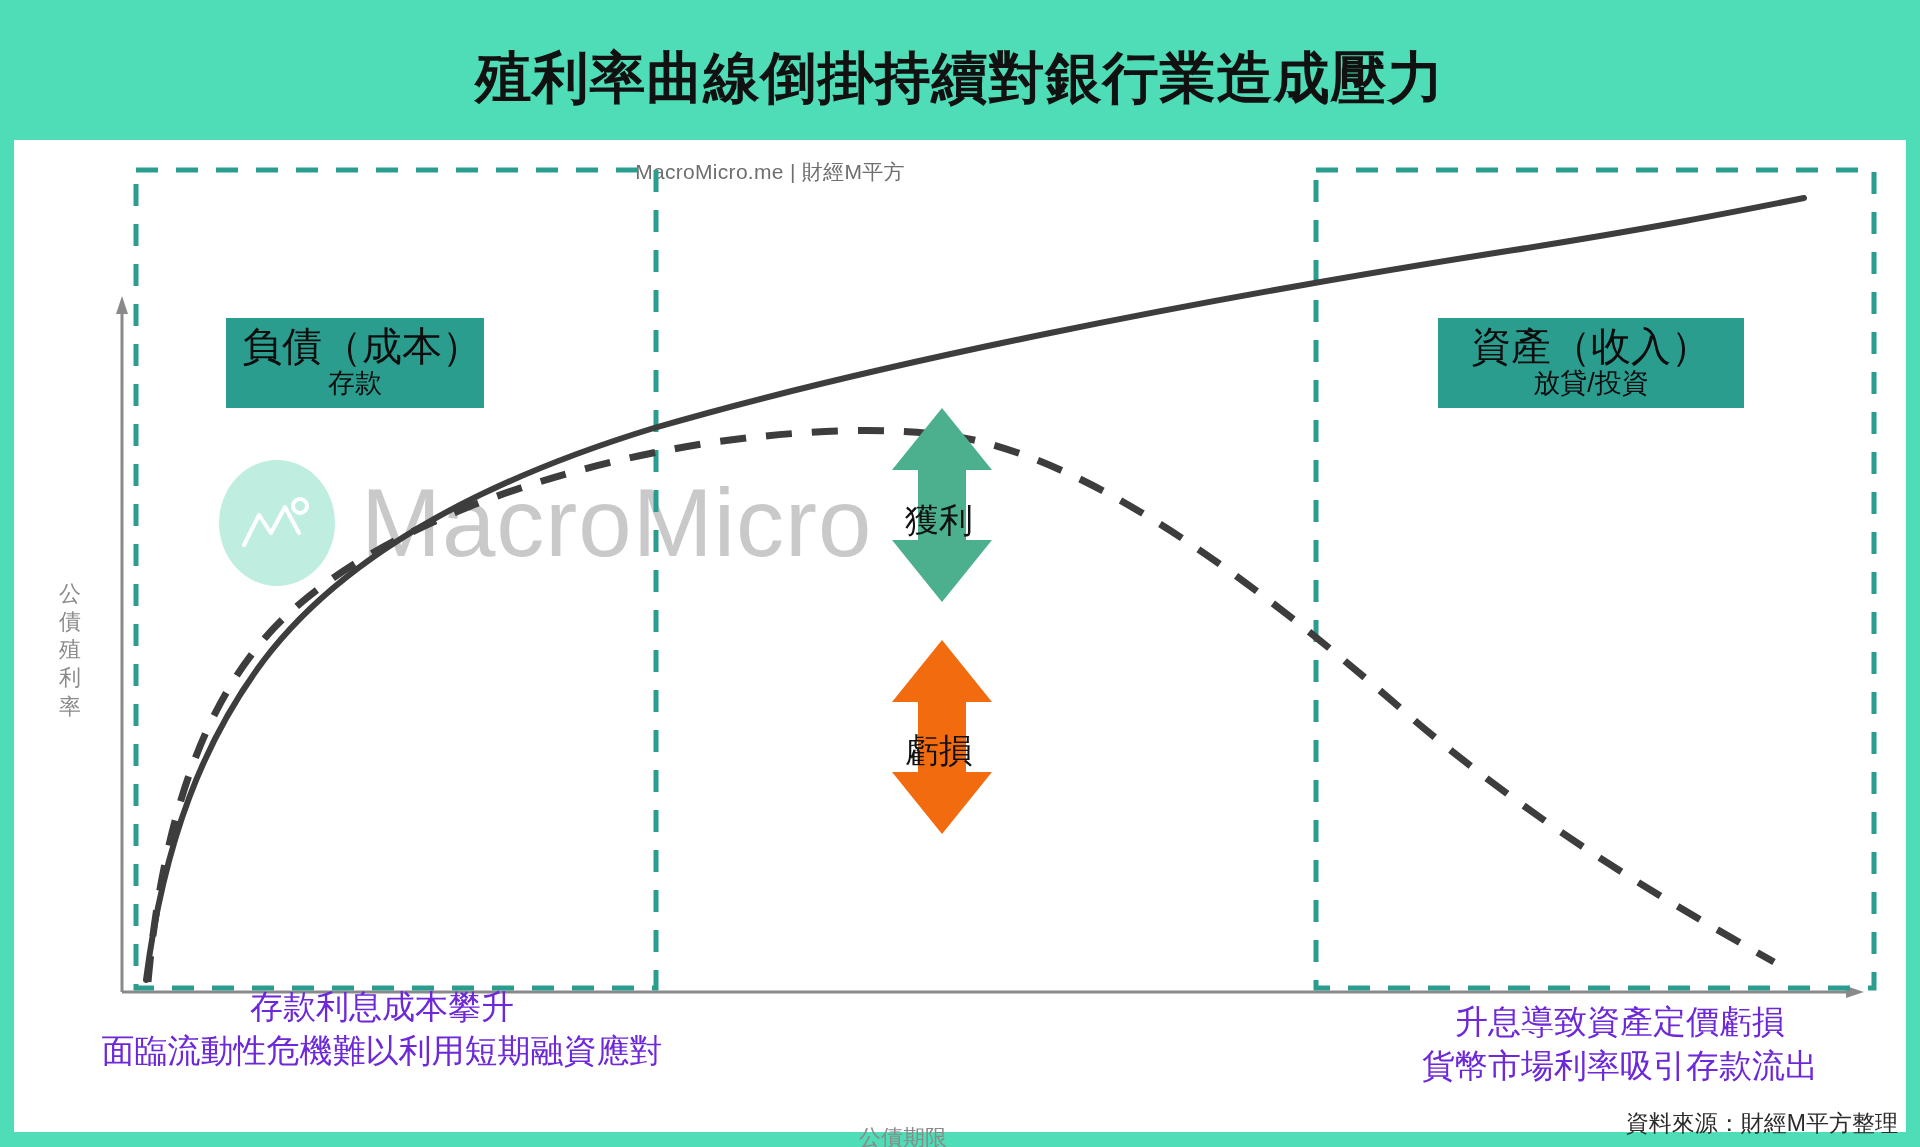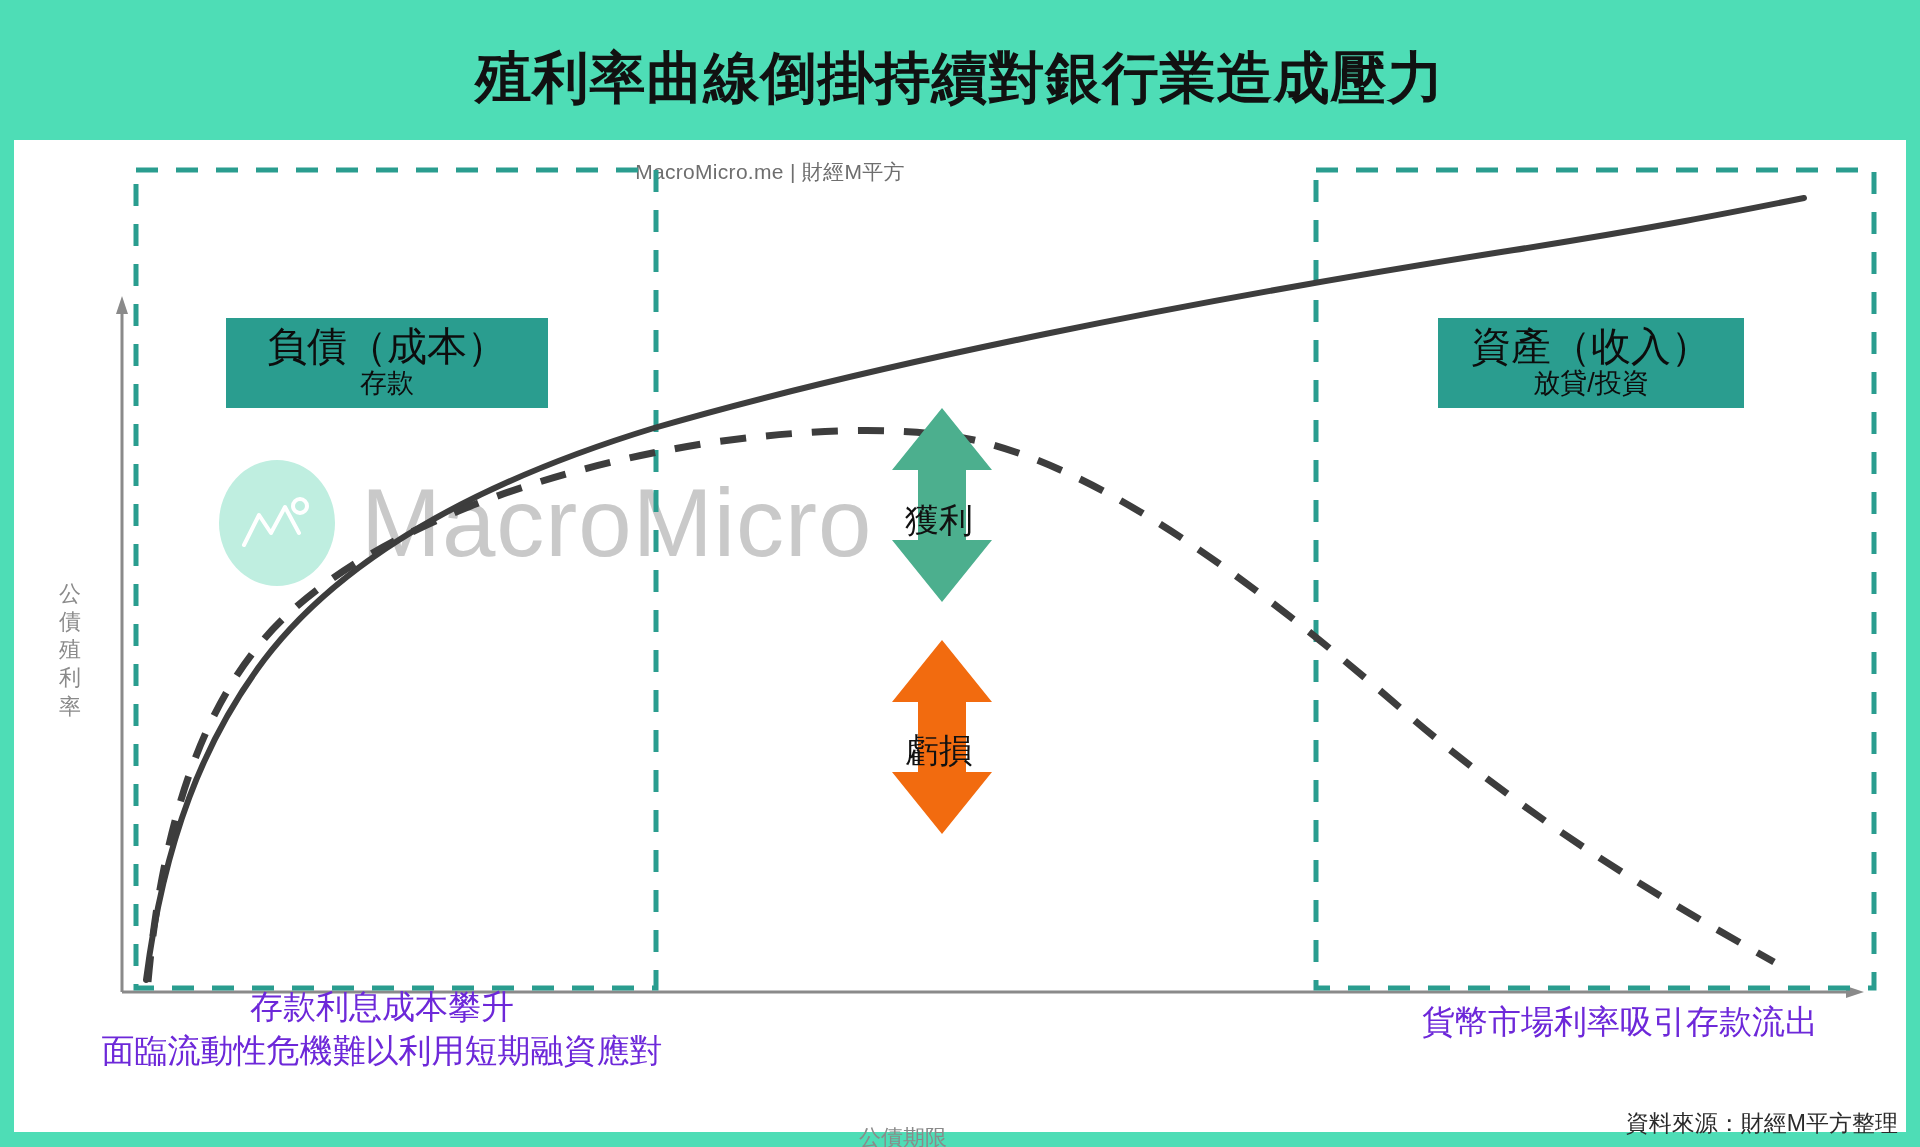--- a/index.html
+++ b/index.html
@@ -124,21 +124,21 @@
   .callout-title {
     font-size: 40px;
     line-height: 1.12;
     white-space: nowrap;
   }
   .callout-sub {
     font-size: 27px;
     line-height: 1.1;
     white-space: nowrap;
   }
-  #callout-liabilities { left: 212px; top: 178px; width: 322px; }
+  #callout-liabilities { left: 212px; top: 178px; width: 258px; }
   #callout-assets      { left: 1424px; top: 178px; width: 306px; }
 
   
   .arrow-label {
     position: absolute;
     font-size: 34px;
     color: #111111;
     white-space: nowrap;
   }
   #label-profit { left: 891px; top: 358px; }
@@ -251,18 +251,19 @@
     <div class="arrow-label" id="label-loss">虧損</div>
 
   </div>
 
   <div class="annotation-block" id="annotation-left">
     <span class="ann-line">存款利息成本攀升</span>
     <span class="ann-line">面臨流動性危機難以利用短期融資應對</span>
   </div>
 
   <div class="annotation-block" id="annotation-right">
+    <span class="ann-line">升息導致資產定價虧損</span>
     <span class="ann-line">貨幣市場利率吸引存款流出</span>
   </div>
 
   <div id="source-note">資料來源：財經M平方整理</div>
 
 </div>
 
 </body></html>

